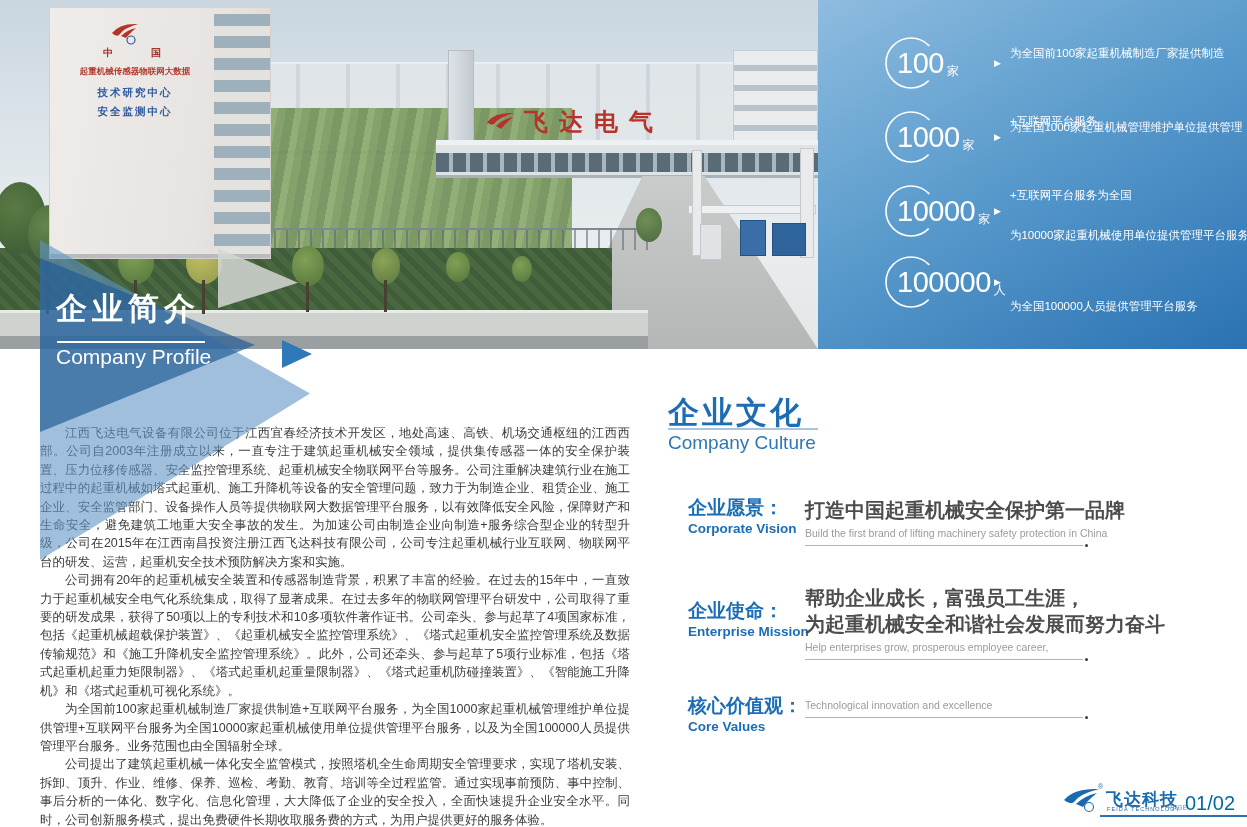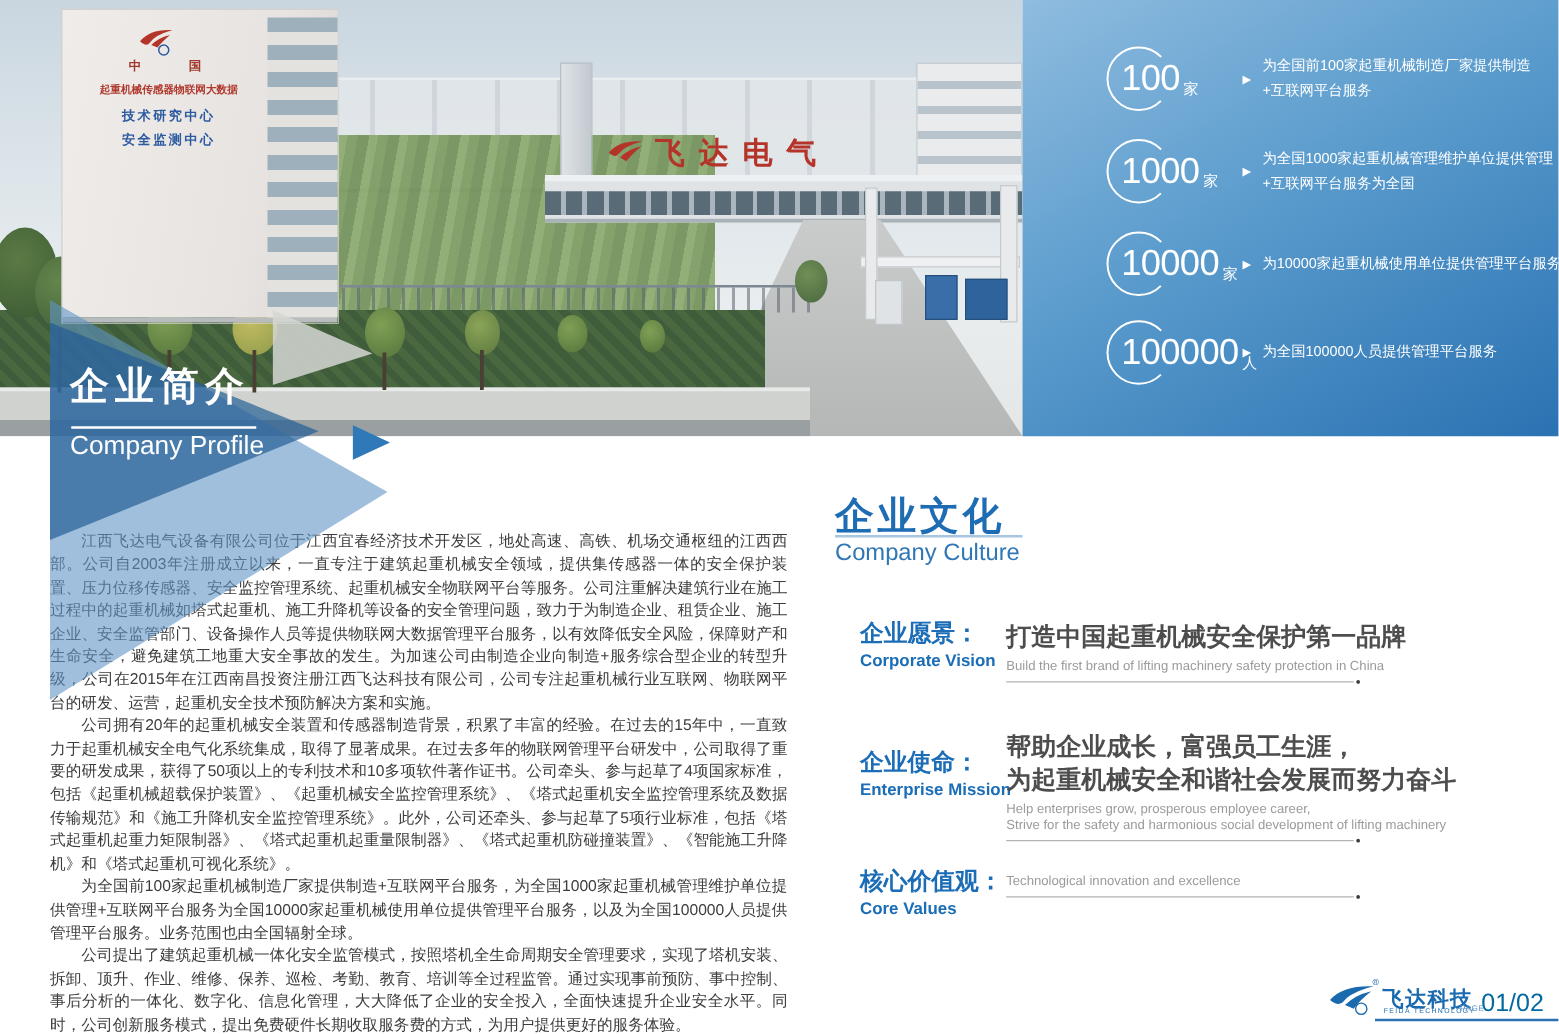--- a/index.html
+++ b/index.html
@@ -60,21 +60,21 @@
            background:linear-gradient(150deg,#8fbcdf 0%,#5b9ccd 45%,#2a72b2 100%); z-index:2; }
   .stat { position:absolute; left:0; width:429px; height:54px; }
   .stat-badge { position:absolute; left:66px; top:0; width:120px; height:54px; }
   .stat-badge svg { position:absolute; left:0; top:0; }
   .stat-numwrap { position:absolute; left:13px; top:0; height:54px; display:flex; align-items:center; }
   .stat-num { font-size:29px; font-weight:normal; color:#fff; letter-spacing:-.5px; }
   .stat-unit { font-size:12px; color:#fff; margin:16px 0 0 3px; }
   .stat-descwrap { position:absolute; left:176px; top:0; height:54px; display:flex; align-items:center; gap:9px; }
   .stat-arrow { color:#fff; font-size:9px; line-height:1; }
   .stat-desc { font-size:11.5px; color:#fff; line-height:20px; white-space:nowrap; }
-  .stat-desc span { display:block; }
+  .stat-desc span { display:block;margin-top:48px; }
   
   .tri { position:absolute; }
   .tri-gray { left:218px; top:248px; width:80px; height:60px; background:rgba(213,215,211,.85);
            clip-path:polygon(0 0,100% 58%,0 100%); z-index:2; }
   .tri-big { left:40px; top:240px; width:270px; height:320px; background:rgba(96,148,197,.60);
            clip-path:polygon(0 0,100% 48%,0 100%); z-index:3; }
   .tri-dark { left:40px; top:258px; width:215px; height:174px; background:rgba(32,92,148,.68);
            clip-path:polygon(0 0,100% 50%,0 100%); z-index:4; }
   .tri-small { left:282px; top:340px; width:30px; height:28px; background:#2f79b8;
            clip-path:polygon(0 0,100% 50%,0 100%); z-index:4; }
@@ -296,21 +296,20 @@
       <div class="clabel-cn">企业使命：</div>
       <div class="clabel-en">Enterprise Mission</div>
     </div>
     <div class="ccontent">
       <div class="ccn">
         <span>帮助企业成长，富强员工生涯，</span>
         <span>为起重机械安全和谐社会发展而努力奋斗</span>
       </div>
       <div class="cen">
         <span>Help enterprises grow, prosperous employee career,</span>
-        <span>Strive for the safety and harmonious social development of lifting machinery</span>
       </div>
       <div class="cline">
         <span class="cdot"></span>
       </div>
     </div>
   </div>
 
   <div class="csec cs3">
     <div class="clabel">
       <div class="clabel-cn">核心价值观：</div>

